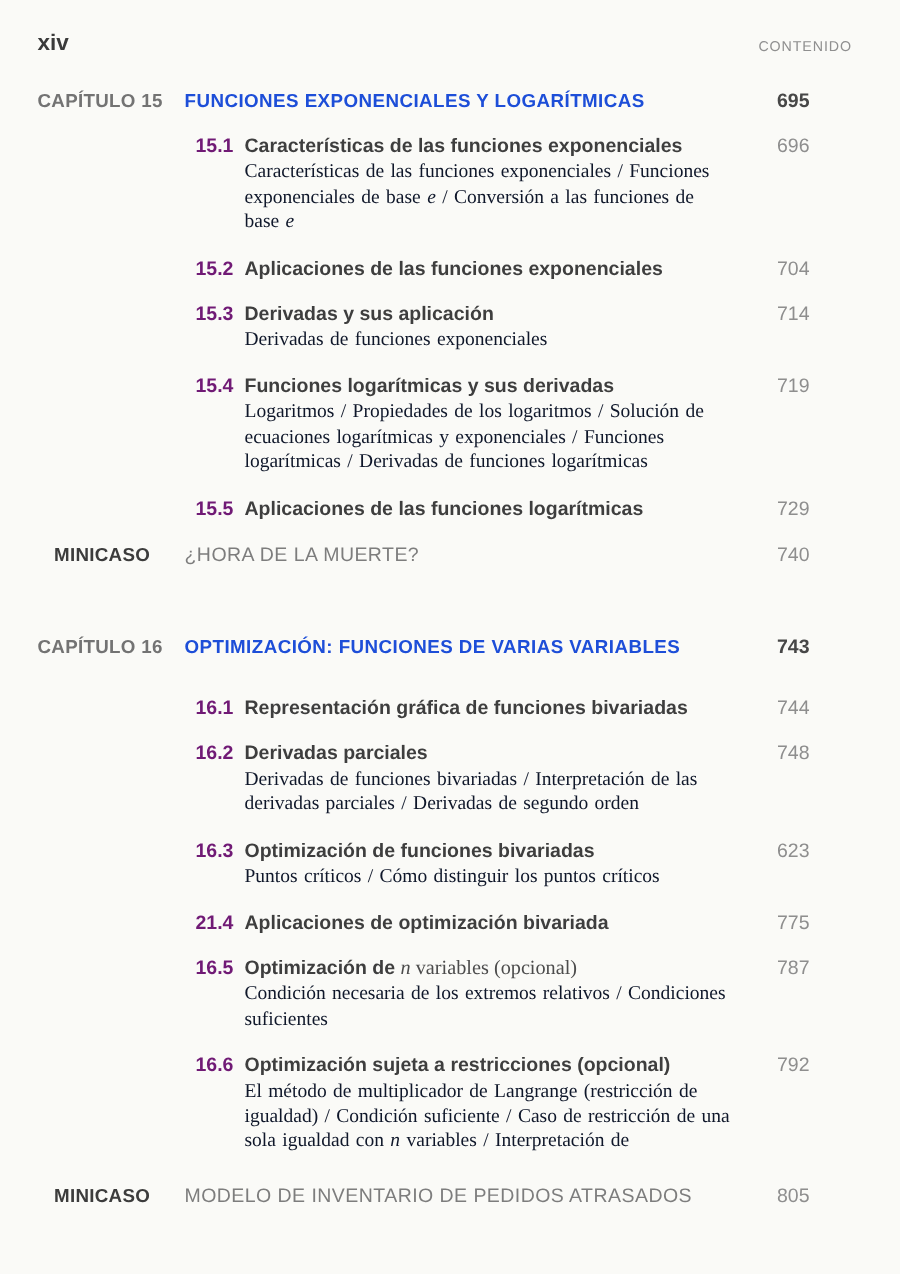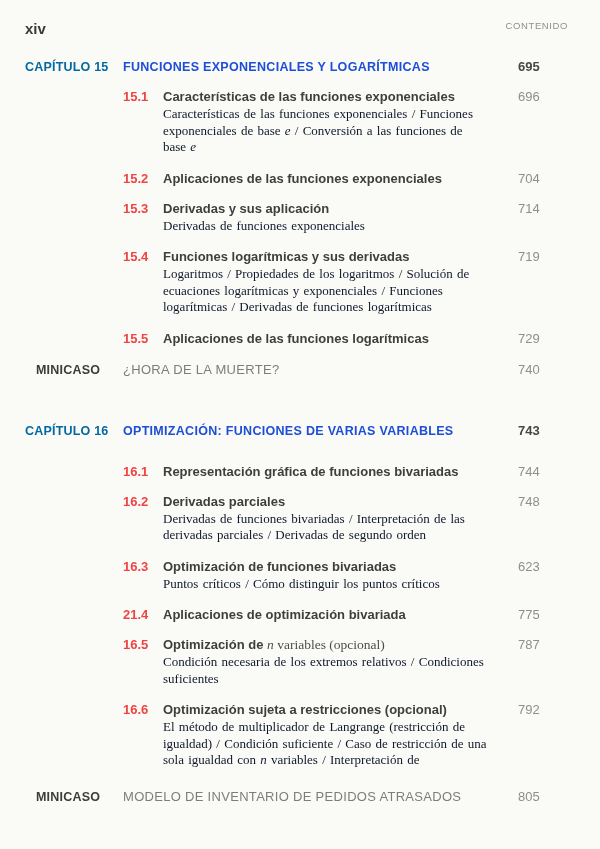--- a/index.html
+++ b/index.html
@@ -12,21 +12,21 @@
     overflow: hidden;
   }
   .page {
     box-sizing: border-box;
     width: 600px; height: 849px;
     padding: 20px 32px 0 25px;
   }
   .header {
     display: flex;
     justify-content: space-between;
-    align-items: flex-start;
+    align-items: flex-end;
     gap: 26px;
   }
   .folio {
     font-size: 15px;
     font-weight: bold;
     color: #3a3a3a;
   }
   .running-head {
     font-size: 9.5px;
     color: #8f8f8f;
@@ -37,21 +37,21 @@
     grid-template-columns: 98px 40px 1fr 50px;
     align-items: baseline;
   }
   .chapter-row { margin-top: 22px; }
   .chapter-row.second { margin-top: 46px; }
   .chapter-label {
     grid-column: 1;
     font-size: 12.5px;
     font-weight: bold;
     letter-spacing: 0.2px;
-    color: #0369a1;
+    color: #737373;
     white-space: nowrap;
   }
   .chapter-title {
     grid-column: 2 / 4;
     font-size: 12.5px;
     font-weight: bold;
     letter-spacing: 0.3px;
     color: #1d4ed8;
   }
   .col-page {
@@ -60,21 +60,22 @@
     font-size: 13px;
   }
   .page-dark { color: #474747; font-weight: bold; }
   .page-light { color: #8e8e8e; font-weight: 400; }
   .entry { margin-top: 15px; }
   .entry.mt-lg { margin-top: 26px; }
   .col-num {
     grid-column: 2;
     font-size: 13px;
     font-weight: bold;
-    color: #ef4444;
+    color: #701a75;
+    text-align: center;
   }
   .col-main { grid-column: 3; }
   .sec-title {
     font-size: 13px;
     font-weight: bold;
     color: #3e3e3e;
     line-height: 15px;
   }
   .title-serif {
     font-family: "Liberation Serif", serif;

